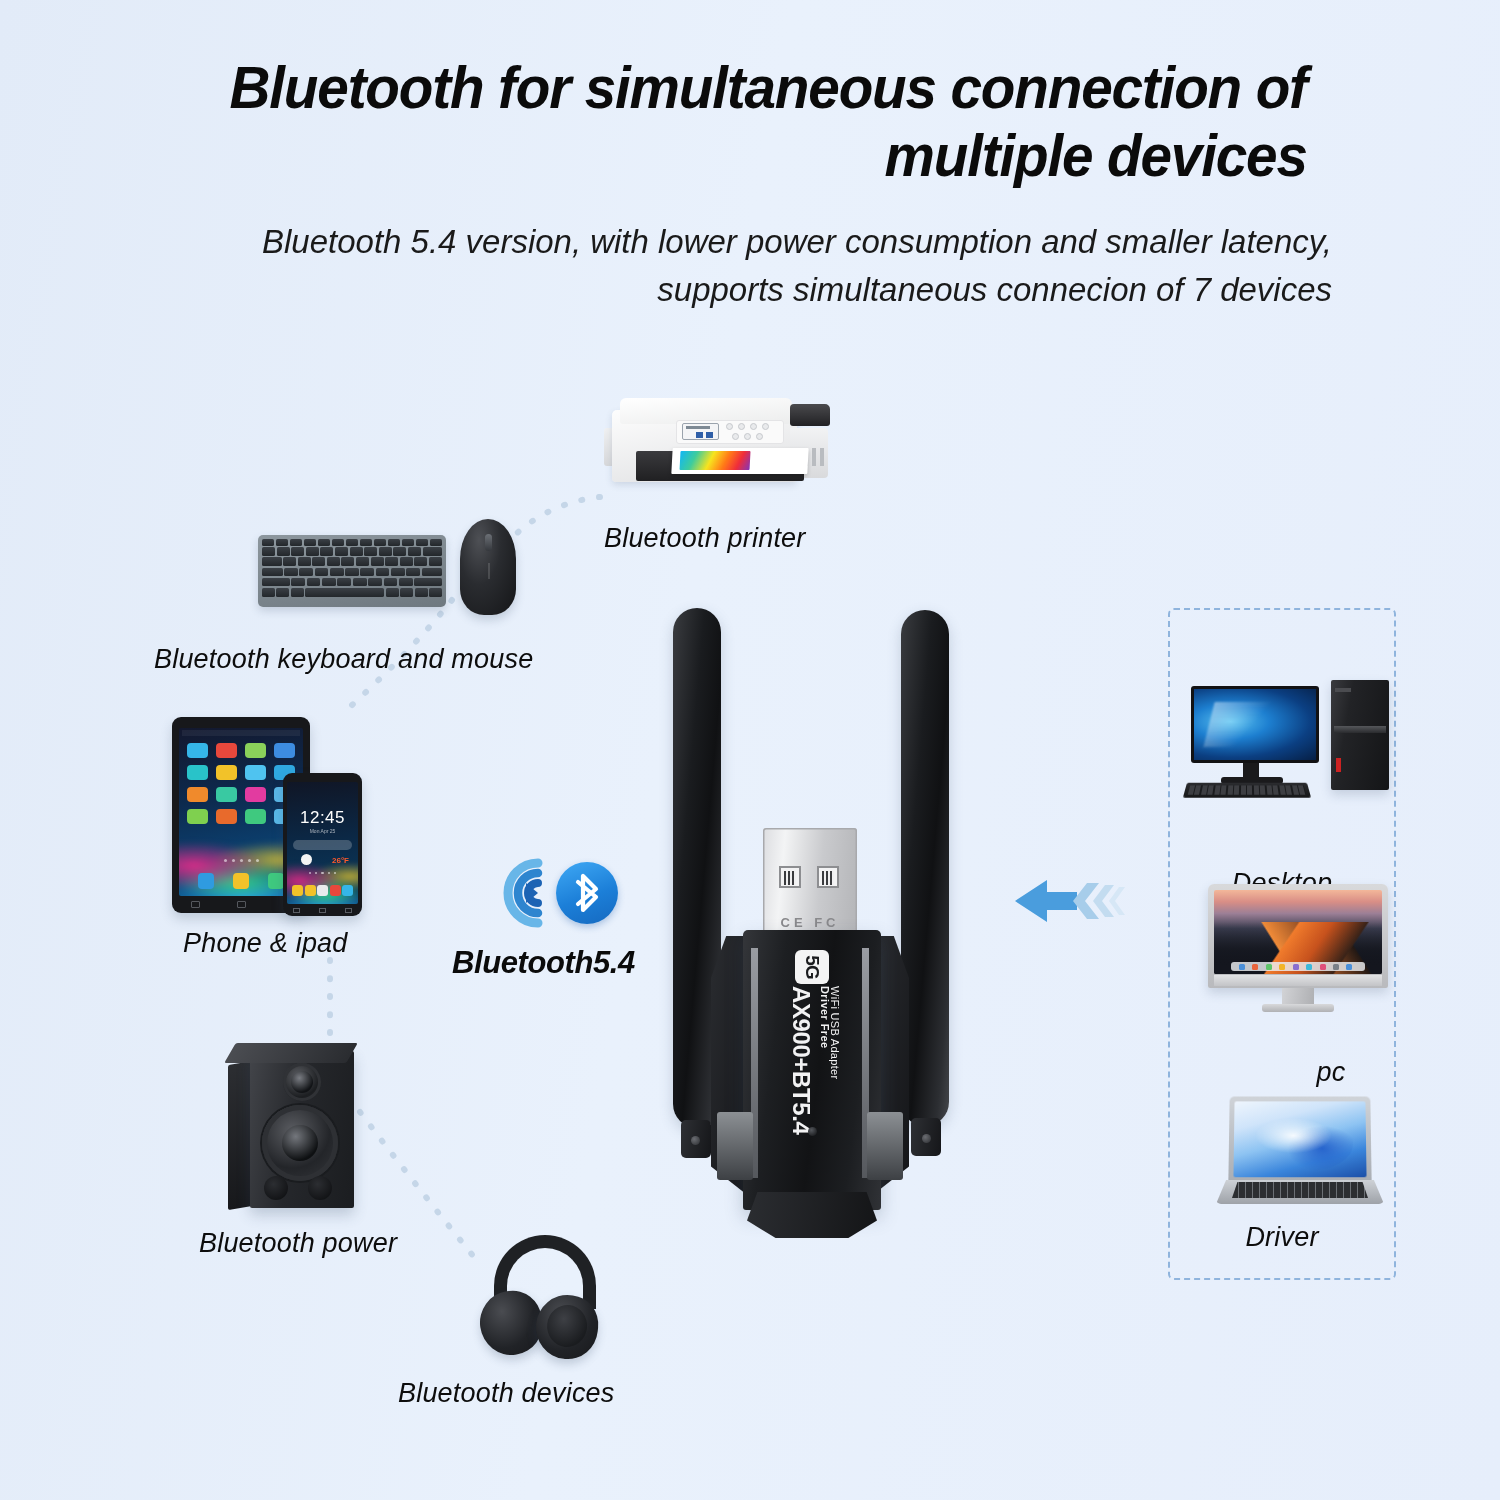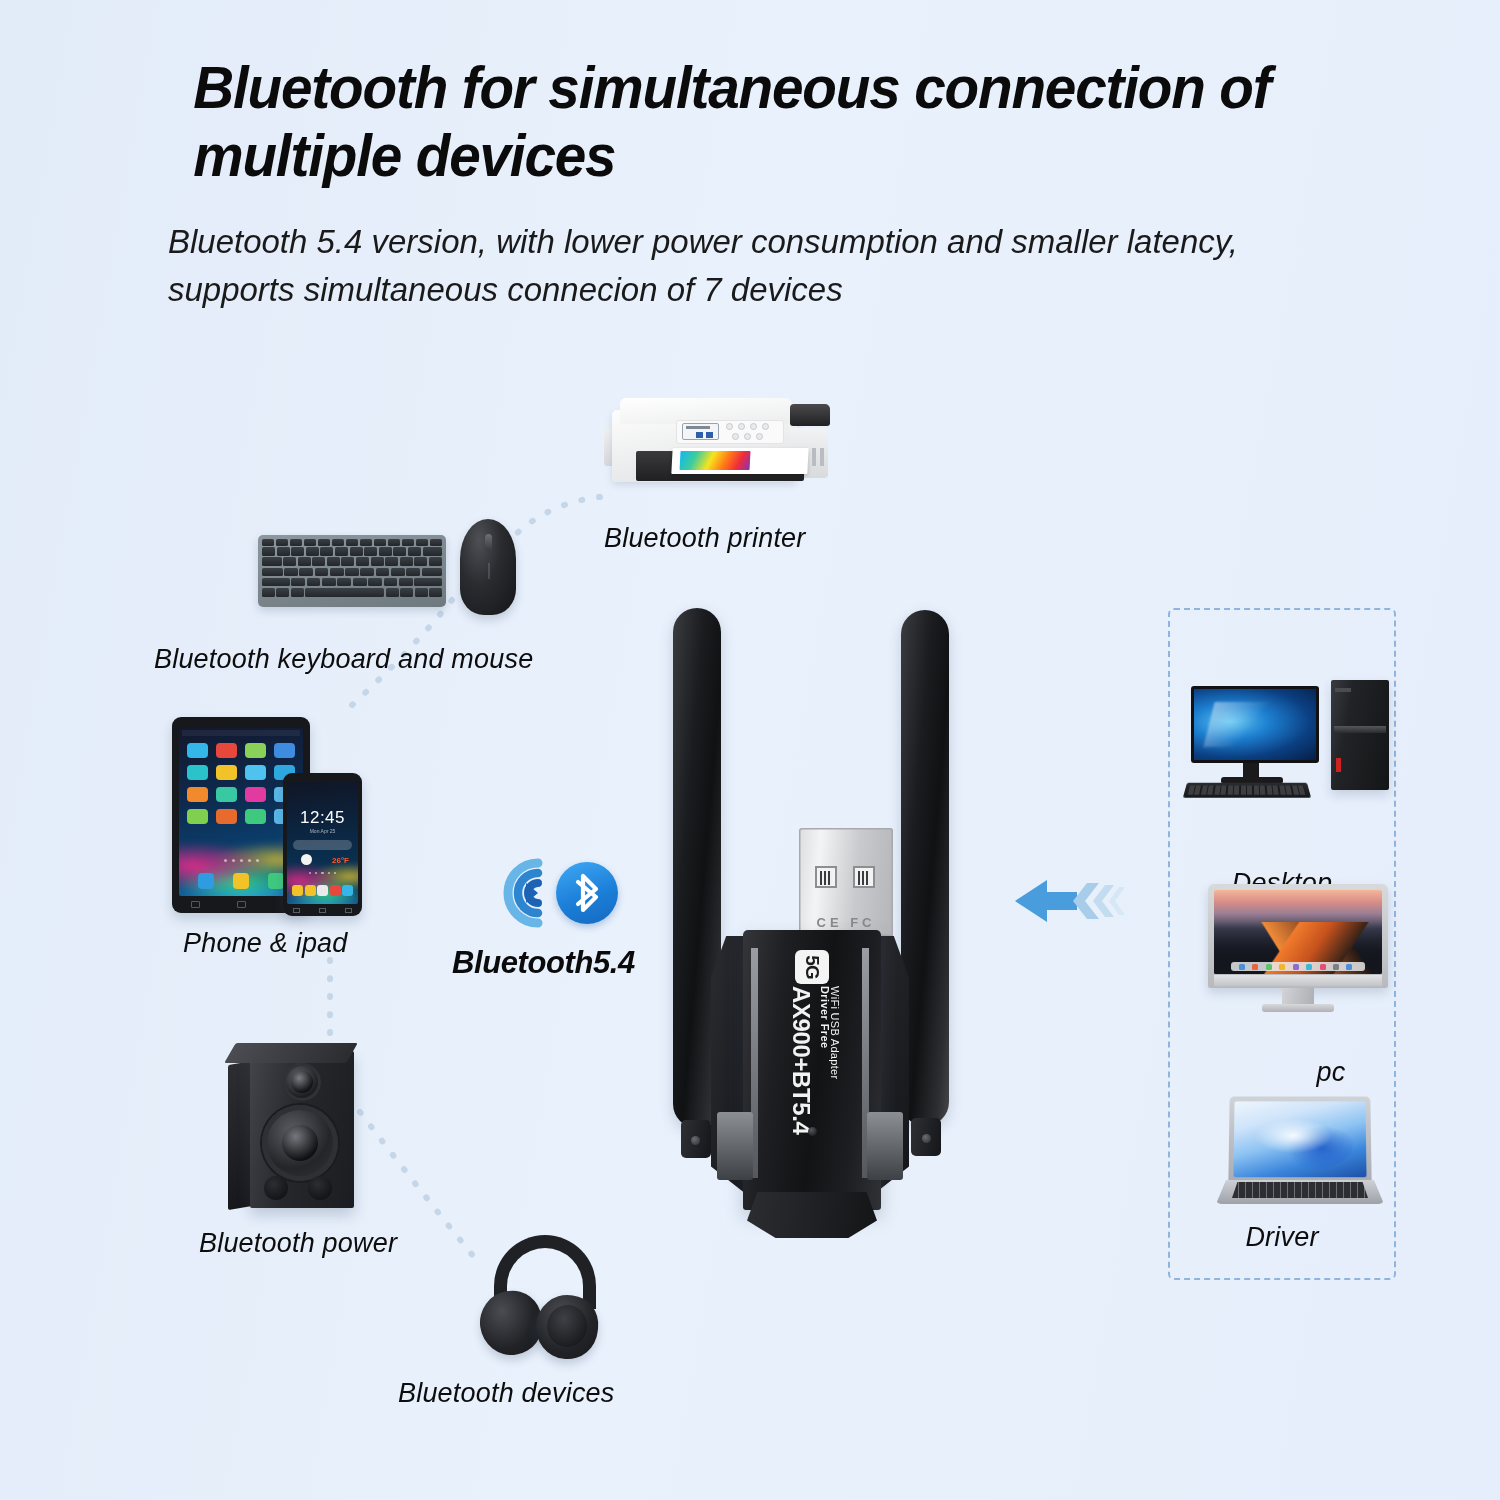--- a/index.html
+++ b/index.html
@@ -5,21 +5,21 @@
   * { box-sizing: border-box; margin: 0; padding: 0; }
   html, body { width: 1500px; height: 1500px; }
   body {
     font-family: "Liberation Sans", sans-serif;
     background: linear-gradient(100deg, #e2ebf8 0%, #e9f1fc 45%, #e6eefb 100%);
     position: relative;
     overflow: hidden;
   }
 
   
-  #header { position: absolute; top: 0; left: 0; width: 1500px; text-align: left; }
+  #header { position: absolute; top: 0; left: 0; width: 1500px; text-align: right; }
   #title {
     font-size: 59px; font-weight: 700; font-style: italic;
     letter-spacing: -1.2px; color: #0b0b0b; line-height: 1.15;
     padding-top: 55px; width: 1160px; margin: 0 auto;
     transform: scaleX(0.96);
   }
   #subtitle {
     font-size: 34px; font-style: italic; color: #1a1a1a; line-height: 1.42;
     width: 1200px; margin: 26px auto 0; font-weight: 300;
     transform: scaleX(0.97);
@@ -217,21 +217,21 @@
   .ant-hinge{ position:absolute; width:30px; height:38px; border-radius:5px;
     background: linear-gradient(100deg,#2e3034,#151619); }
   .ant-hinge.left{ left:26px; top:520px; }
   .ant-hinge.right{ right:24px; top:518px; }
   .ant-screw{ position:absolute; width:9px; height:9px; border-radius:50%;
     background: radial-gradient(circle at 36% 34%, #6b6d72, #2a2c30);}
   .ant-screw.left{ left:36px; top:536px;} .ant-screw.right{ right:34px; top:534px;}
 
   .usb-plug{ position:absolute; left:108px; top:228px; width:94px; height:108px;
     background: linear-gradient(95deg,#dcdde0 0%,#f3f4f5 22%,#c9cacd 60%,#b4b5b8 100%);
-    border-radius:3px 3px 0 0; box-shadow: inset 0 0 0 1.5px #a8a9ac; margin-left: 36px;}
+    border-radius:3px 3px 0 0; box-shadow: inset 0 0 0 1.5px #a8a9ac;}
   .usb-slot{ position:absolute; top:38px; width:22px; height:22px; background:#f3f3f4;
     border:2px solid #8d8e91;}
   .usb-slot.a{ left:16px;} .usb-slot.b{ left:54px;}
   .usb-slot i{ position:absolute; left:3px; top:3px; width:12px; height:14px;
     background: repeating-linear-gradient(90deg,#3a3b3e 0 2px,#f0f0f1 2px 4px); display:block;}
   .usb-marks{ position:absolute; left:0; right:0; bottom:6px; text-align:center;
     font-size:13px; color:#89898c; letter-spacing:4px; font-weight:700; font-style:normal;}
 
   .body-main{ position:absolute; left:88px; top:330px; width:138px; height:280px;
     background: linear-gradient(97deg,#34363a 0%,#1d1f22 26%,#121315 54%,#1c1e21 78%,#303236 100%);

